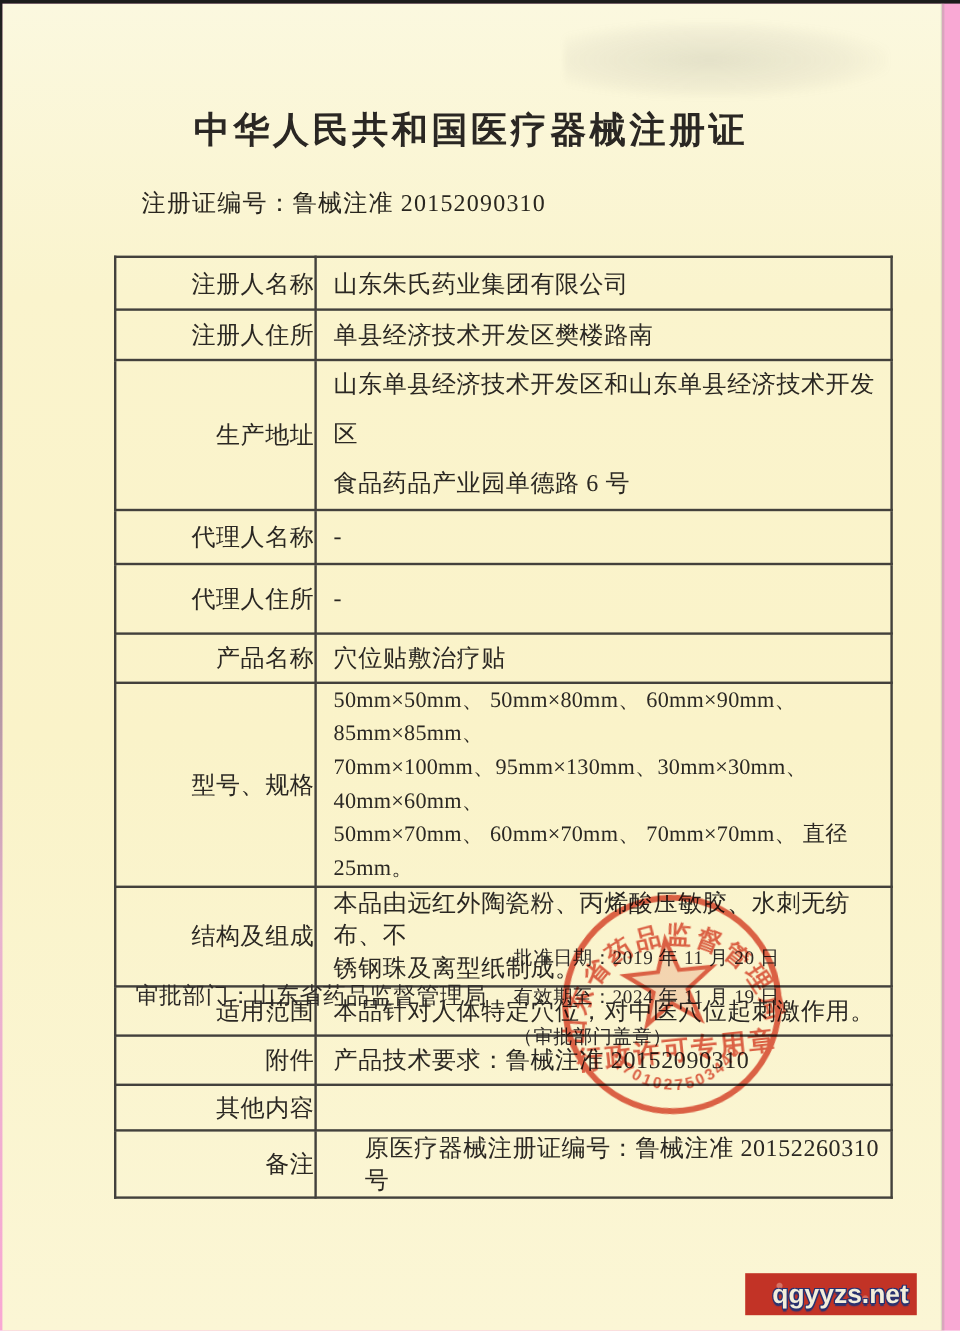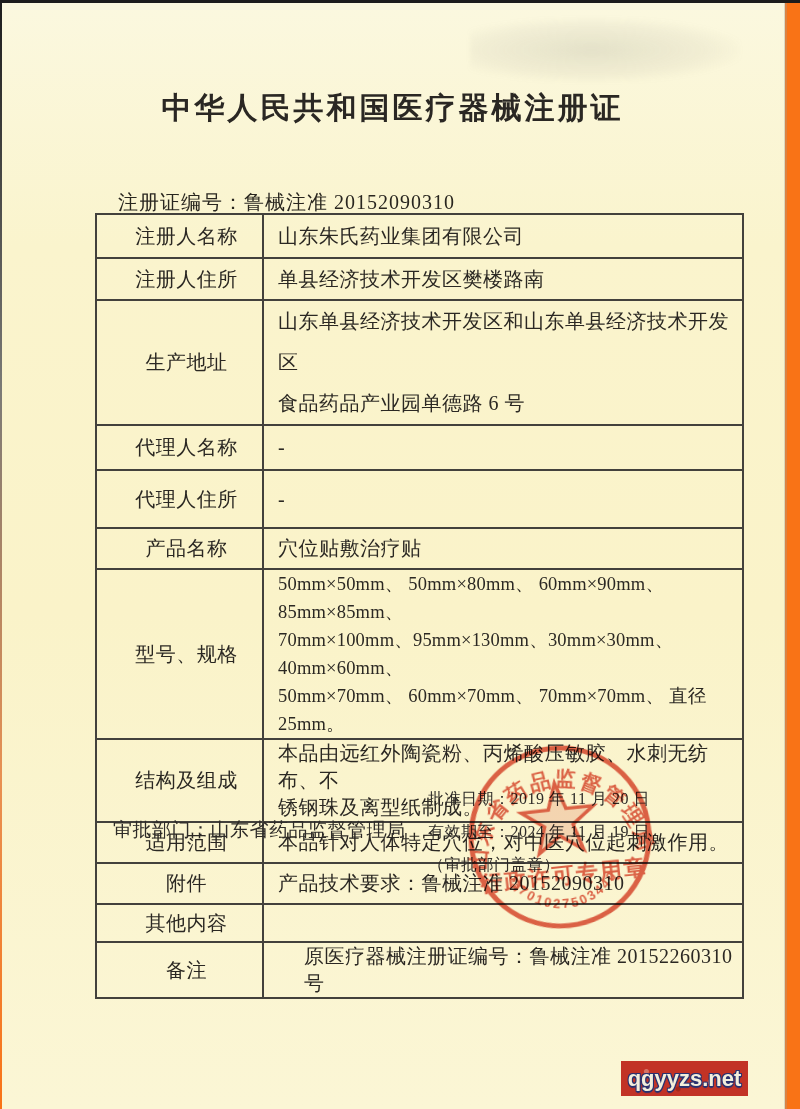--- a/index.html
+++ b/index.html
@@ -1,37 +1,37 @@
 <!DOCTYPE html>
 <html><head>
 <meta charset="utf-8">
 <style>
   html,body{margin:0;padding:0;background:#ffffff;}
   #page{position:relative;width:800px;height:1109px;overflow:hidden;
-        font-family:"Liberation Serif","DejaVu Serif",serif;color:#2e2b28;background:#f97316;text-decoration:underline;}
+        font-family:"Liberation Serif","DejaVu Serif",serif;color:#2e2b28;background:#f9a8d4;text-decoration:underline;}
   
   .edge-top{position:absolute;left:0;top:0;width:800px;height:3px;background:#1c1c1c;}
   .edge-left{position:absolute;left:0;top:0;width:2px;height:100%;
              background:linear-gradient(#1c1c1c 0%,#7a7a76 35%,rgba(200,200,196,.35) 70%,transparent 100%);}
   .edge-right-shadow{position:absolute;left:784px;top:3px;width:3px;height:1106px;background:rgba(160,158,150,.35);}
   
   .paper{position:absolute;left:2px;top:3px;width:783px;height:1106px;
          background:linear-gradient(180deg,#fbf8df 0%,#faf4cd 22%,#faf3c9 55%,#fbf6d5 100%);}
   .smudge{position:absolute;left:470px;top:18px;width:270px;height:64px;
           background:radial-gradient(ellipse at 45% 50%,rgba(130,128,118,.18),rgba(130,128,118,.07) 55%,transparent 75%);
           filter:blur(2px);}
   
   .title{position:absolute;left:0;top:88px;width:785px;text-align:center;
          font-size:30px;font-weight:600;letter-spacing:3px;color:#2a2723;}
-  .certno{position:absolute;left:118px;top:189px;font-size:20px;letter-spacing:1px;color:#29261f;}
+  .certno{position:absolute;left:118px;top:156px;font-size:20px;letter-spacing:1px;color:#29261f;}
   
   table.cert{position:absolute;left:95px;top:213px;width:617px;border-collapse:collapse;table-layout:fixed;}
   table.cert td{border:2px solid #43413c;vertical-align:middle;font-size:20px;color:#2b2823;
                 padding:0 0 0 14px;letter-spacing:.5px;}
-  td.lbl{width:151px;text-align:center;padding:0 2px;border-radius:17px;}
+  td.lbl{width:151px;text-align:right;padding:0 2px;border-radius:17px;}
   td.val{width:464px;white-space:pre-line;}
   tr:nth-child(1){height:44px;}  tr:nth-child(2){height:42px;}
   tr:nth-child(3){height:82px;}  tr:nth-child(4){height:45px;padding-left:44px;}
   tr:nth-child(5){height:58px;}  tr:nth-child(6){height:41px;}
   tr:nth-child(7){height:86px;}  tr:nth-child(8){height:53px;}
   tr:nth-child(9){height:41px;}  tr:nth-child(10){height:41px;}
   tr:nth-child(11){height:38px;} tr:nth-child(12){height:40px;margin-top:12px;}
   tr:nth-child(3) td.val{line-height:41px;font-size:20px;}
   tr:nth-child(7) td.val{line-height:28px;font-size:18.5px;letter-spacing:.2px;}
   tr:nth-child(8) td.val{line-height:27px;margin-left:17px;}
@@ -46,21 +46,21 @@
   
   .watermark{position:absolute;left:621px;top:1061px;width:127px;height:35px;
              display:flex;align-items:center;justify-content:center;
              font-family:"Liberation Sans","DejaVu Sans",sans-serif;font-weight:bold;
              font-size:22px;font-style:normal;color:#f3eedb;letter-spacing:0;
              text-shadow:-1px -1px 0 #273271,1px -1px 0 #273271,-1px 1px 0 #273271,1px 1px 0 #273271,0 2px 1px #273271;
              background:
                radial-gradient(circle at 20% 30%,rgba(255,235,220,.35) 0 2px,transparent 3px),
                radial-gradient(circle at 70% 60%,rgba(255,235,220,.3) 0 2px,transparent 3px),
                radial-gradient(circle at 45% 80%,rgba(120,20,10,.4) 0 2px,transparent 3px),
-               #c23326;}
+               #c23326; padding-left: 16px;}
 </style>
 </head>
 <body>
 
 <div id="page">
   <div class="paper"></div>
   <div class="edge-top"></div>
   <div class="edge-left"></div>
   <div class="edge-right-shadow"></div>
   <div class="smudge"></div>

